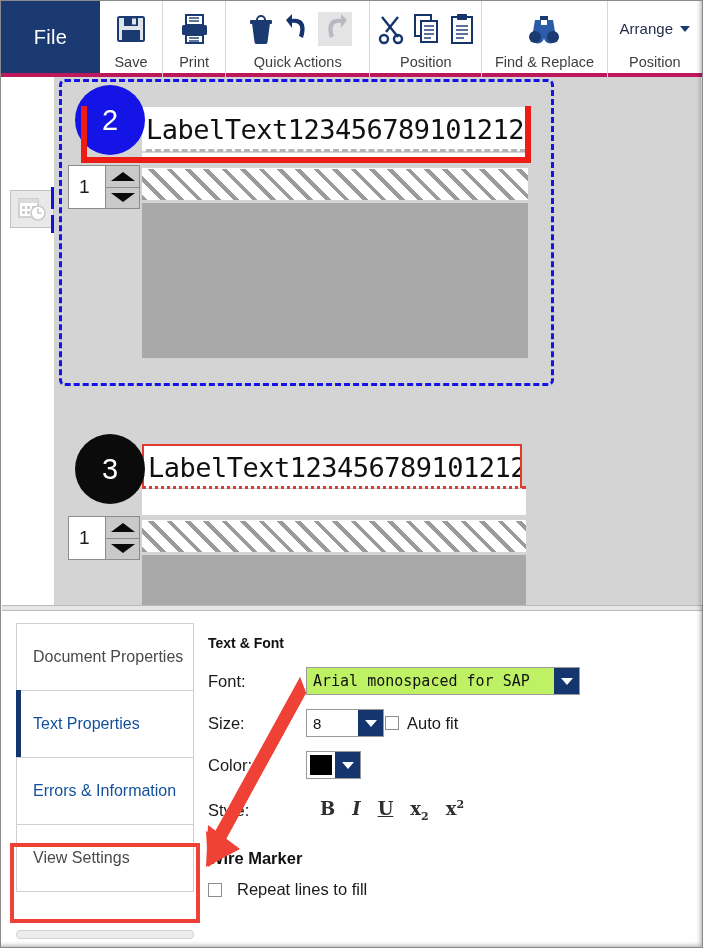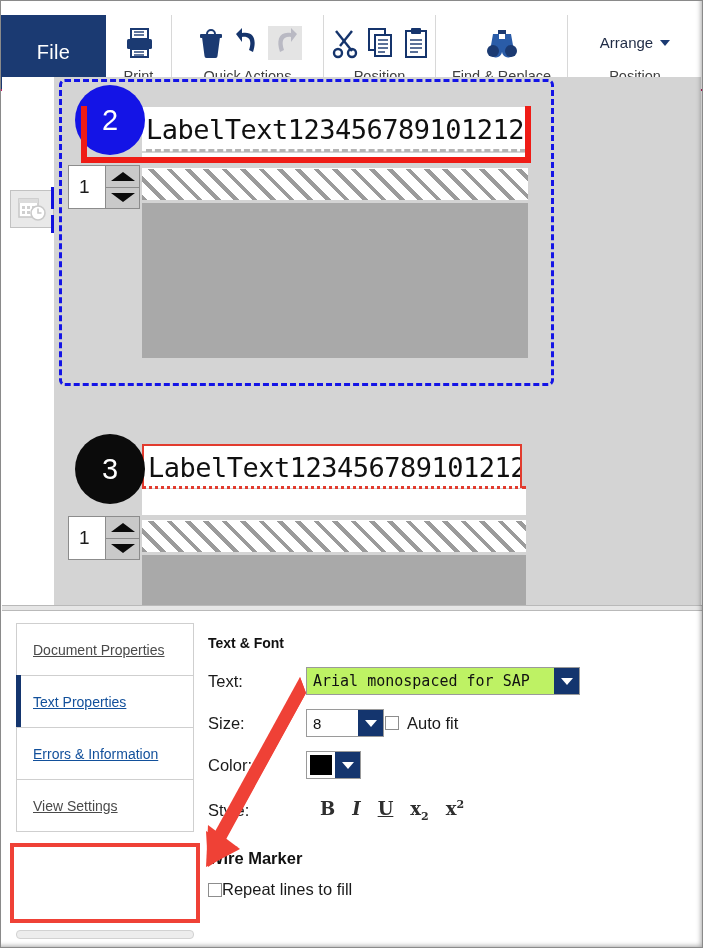--- a/index.html
+++ b/index.html
@@ -13,23 +13,23 @@
   #app{
     position:absolute;inset:0;
     border:1px solid #8a8a8a;
     box-sizing:border-box;
     background:#fff;
     overflow:hidden;
   }
 
   
   .ribbon{
-    position:absolute;left:0;top:14px;width:701px;height:76px;
+    position:absolute;left:0;top:0;width:701px;height:76px;
     background:#ffffff;
-    border-bottom:2px solid #be185d;
+    border-bottom:4px solid #be185d;
     box-sizing:border-box;
     display:flex;align-items:stretch;
   }
   .file-tab{
     width:105px;background:#1b3a72;color:#fff;
     display:flex;align-items:center;justify-content:center;
     font-size:20px;letter-spacing:.3px;
   }
   .grp{
     position:relative;
@@ -150,24 +150,24 @@
     position:absolute;left:1px;top:604px;width:701px;height:6px;background:#e6e6e6;
     border-top:1px solid #b9b9b9;border-bottom:1px solid #b9b9b9;box-sizing:border-box;
   }
   .panel{
     position:absolute;left:1px;top:610px;width:701px;height:337px;background:#ffffff;
   }
   .tabs{
     position:absolute;left:14px;top:13px;width:178px;
   }
   .tab{
-    position:relative;height:53px;box-sizing:border-box;
+    position:relative;height:68px;box-sizing:border-box;
     border:1px solid #cfcfcf;background:#ffffff;
     display:flex;align-items:center;padding-left:16px;
-    font-size:14px;color:#4a4a4a;margin-top:-1px;text-decoration:underline;
+    font-size:16px;color:#4a4a4a;margin-top:-1px;
   }
   .tab.active{color:#12509b;}
   .tab.active:before{
     content:"";position:absolute;left:-1px;top:-1px;bottom:-1px;width:5px;background:#14356e;
   }
   .tab.link{color:#12509b;}
   .tabs-scroll{
     position:absolute;left:14px;top:319px;width:178px;height:9px;background:#ededed;
     border:1px solid #d2d2d2;box-sizing:border-box;border-radius:4px;
   }
@@ -208,21 +208,21 @@
   .box{
     width:14px;height:14px;border:1px solid #8d8d8d;background:#fff;box-sizing:border-box;display:inline-block;
   }
   .styles{display:flex;align-items:baseline;gap:17px;font-family:"DejaVu Serif","Liberation Serif",serif;font-size:18px;color:#2e2e2e;}
   .styles span{font-weight:bold;}
   .styles .it{font-style:italic;font-weight:bold;}
   .styles .un{text-decoration:underline;font-weight:bold;}
   .sub sub{font-size:11px;}
   .sup sup{font-size:11px;}
   .wm-title{font-size:16.5px;font-weight:bold;color:#111;margin-top:22px;margin-bottom:12px;}
-  .wm-chk{display:flex;align-items:center;gap:0;font-size:16.5px;color:#1a1a1a;}
+  .wm-chk{display:flex;align-items:center;gap:15px;font-size:16.5px;color:#1a1a1a;}
 
   
   .red-box{
     position:absolute;border:4px solid #ef4136;box-sizing:border-box;pointer-events:none;
   }
   .arrow-svg{position:absolute;pointer-events:none;}
 
   .outer-shadow{
     position:absolute;inset:0;pointer-events:none;
     box-shadow:inset -3px -3px 5px -2px rgba(0,0,0,.35);
@@ -232,20 +232,31 @@
 <body>
 
 <div id="app">
 
   <div class="ribbon">
 
     <div class="file-tab">
       <span>File</span>
     </div>
 
+    <div class="grp save">
+      <div class="icons">
+        <svg class="ic" width="34" height="34" viewBox="0 0 34 34">
+          <rect x="4" y="5" width="26" height="24" rx="1.5" fill="#dfe3ea" stroke="#1b3a72" stroke-width="2"></rect>
+          <rect x="10" y="5" width="14" height="9" fill="#1b3a72"></rect>
+          <rect x="18" y="6.5" width="4" height="6" fill="#dfe3ea"></rect>
+          <rect x="8" y="18" width="18" height="11" fill="#1b3a72"></rect>
+        </svg>
+      </div>
+      <div class="cap">Save</div>
+    </div>
 
     <div class="grp print">
       <div class="icons">
         <svg class="ic" width="34" height="34" viewBox="0 0 34 34">
           <rect x="9" y="3" width="17" height="10" fill="#fff" stroke="#1b3a72" stroke-width="2"></rect>
           <line x1="12" y1="6" x2="22" y2="6" stroke="#1b3a72" stroke-width="1.4"></line>
           <line x1="12" y1="9" x2="22" y2="9" stroke="#1b3a72" stroke-width="1.4"></line>
           <rect x="5" y="13" width="25" height="10" rx="1.5" fill="#1b3a72"></rect>
           <rect x="9" y="23" width="17" height="8" fill="#fff" stroke="#1b3a72" stroke-width="2"></rect>
           <line x1="12" y1="26" x2="22" y2="26" stroke="#1b3a72" stroke-width="1.4"></line>
@@ -433,21 +444,21 @@
       <div class="tab">
         <span>View Settings</span>
       </div>
     </div>
     <div class="tabs-scroll"></div>
 
     <div class="content">
       <div class="sect-title">Text &amp; Font</div>
 
       <div class="frow">
-        <div class="flabel">Text:</div>
+        <div class="flabel">Font:</div>
         <div class="combo font">
           <div class="cval">Arial monospaced for SAP</div>
           <div class="cbtn">
               <span class="caret-w"></span>
             </div>
         </div>
       </div>
 
       <div class="frow">
         <div class="flabel">Size:</div>

